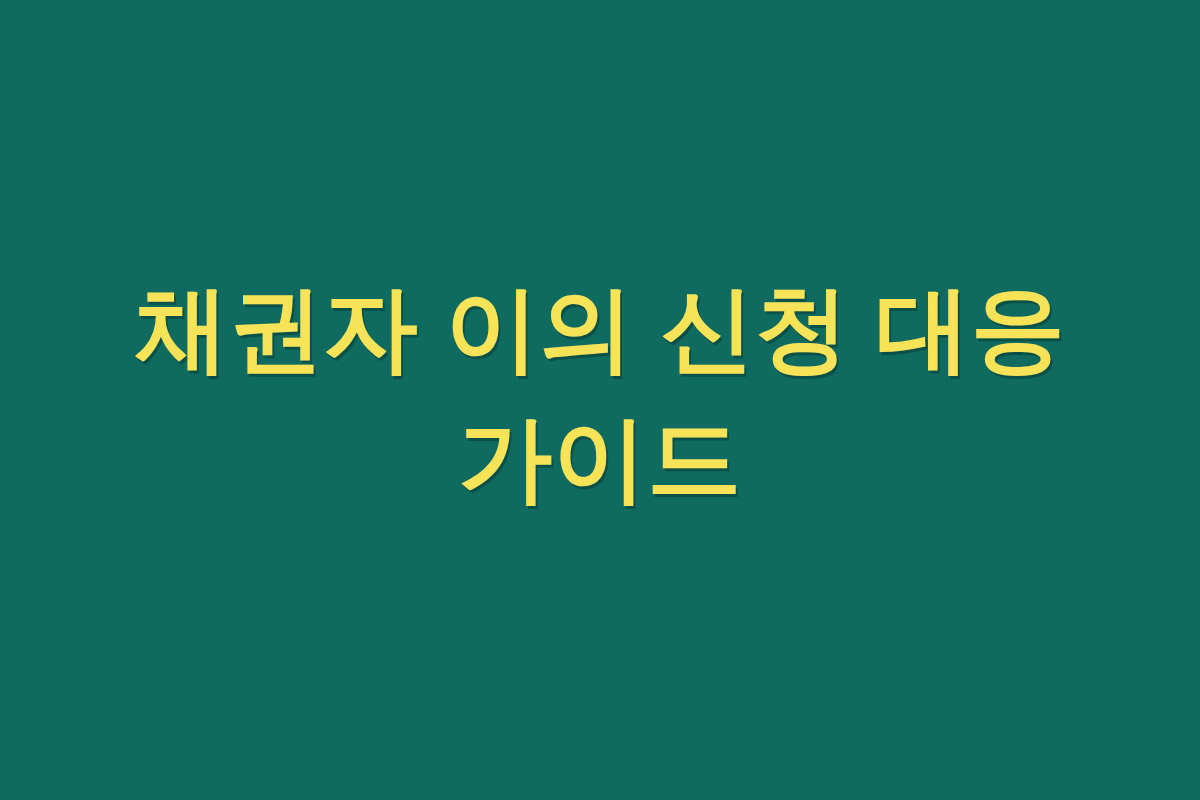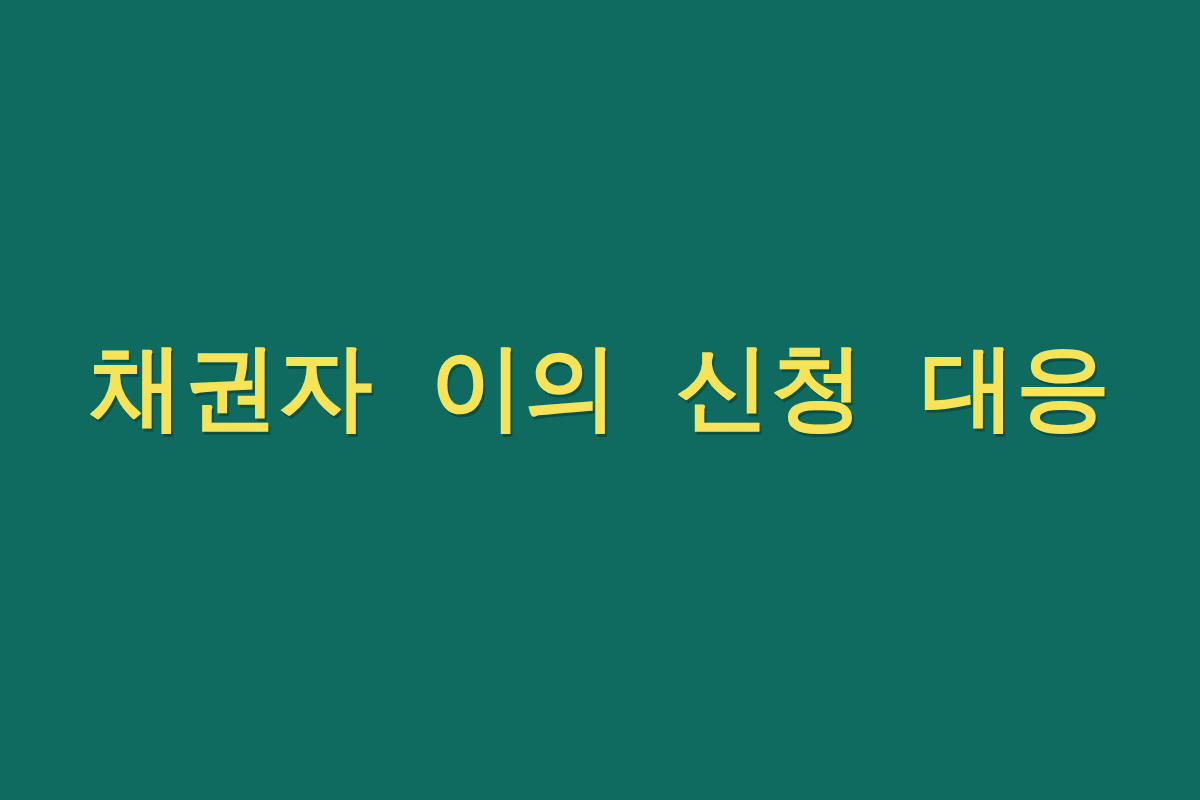--- a/index.html
+++ b/index.html
@@ -32,35 +32,36 @@
     text-align: center;
     display: flex;
     flex-direction: column;
     align-items: center;
     justify-content: center;
   }
 
   .title-line {
     display: block;
     color: #F7E358;
-    font-family: Liberation Mono, monospace;
+    font-family: Liberation Sans, sans-serif;
     font-size: 94px;
     font-weight: 700;
     line-height: 130px;
     letter-spacing: 0.5px;
     white-space: nowrap;
     text-shadow: 2px 3px 0 rgba(6, 60, 53, 0.55);
   }
 </style>
 </head>
 <body>
 
 <div id="banner">
 
   <div id="title-block">
 
     <span class="title-line">채권자 이의 신청 대응</span>
 
 
+    <span class="title-line">가이드</span>
 
   </div>
 
 </div>
 
 </body></html>

